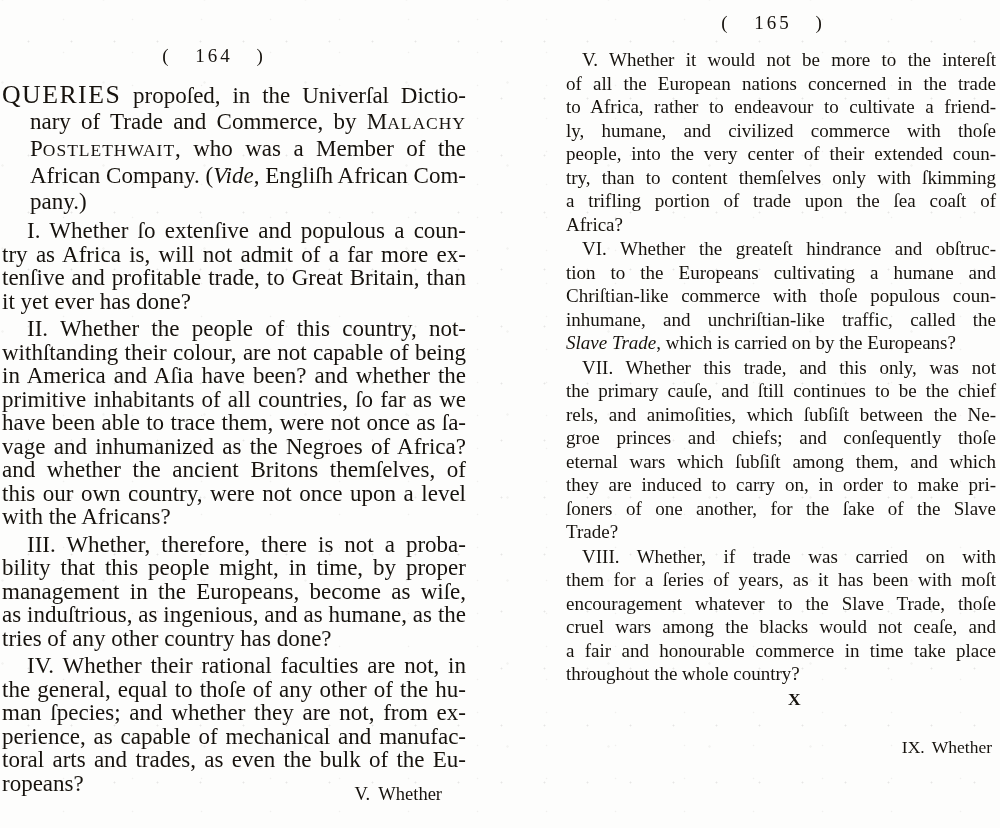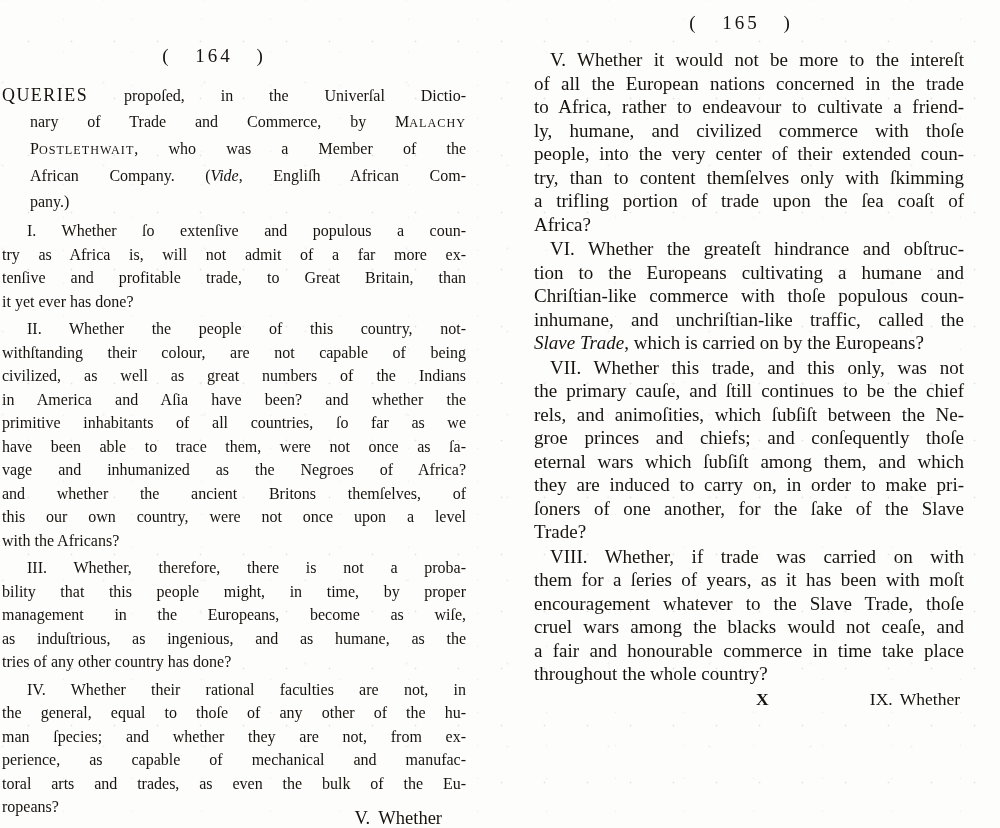--- a/index.html
+++ b/index.html
@@ -20,34 +20,34 @@
       radial-gradient(circle, rgba(90,88,80,.14) .8px, transparent 1.6px);
     background-size: 43px 57px, 69px 33px, 101px 83px;
     background-position: 7px 13px, 29px 3px, 53px 41px;
   }
   .ghost {
     position:absolute; pointer-events:none; color:rgba(120,115,105,.35);
     font-size:12px; letter-spacing:2px; transform:rotate(-1deg);
   }
   .page { position:absolute; top:0; }
   .page-left  { left:2px;  width:464px; }
-  .page-right { left:534px; width:430px; }
+  .page-right { left:566px; width:430px; }
 
   .pagenum {
     font-size:19px; letter-spacing:3px; word-spacing:16px; text-align:center;
     white-space:nowrap;
   }
   .page-left  .pagenum { margin:45px 40px 15px 0; }
   .page-right .pagenum { margin:12px 16px 14px 0; }
 
   .para { margin-bottom:4px; }
   .page-right .para { margin-bottom:1px; }
 
   .line {
-    font-size:16px; line-height:23.5px;
+    font-size:23px; line-height:23.5px;
     text-align:justify; text-align-last:justify; -moz-text-align-last:justify;
   }
   .page-right .line { font-size:19px; }
   .line.last { text-align-last:left; -moz-text-align-last:left; }
 
   .para.hanging > .line { line-height:26px; }
   .para.hanging > .line:not(.first) { padding-left:28px; }
   .para.indent-first > .line.first { padding-left:25px; }
   .page-right .para.indent-first > .line.first { padding-left:16px; }
 
@@ -55,21 +55,21 @@
   .bigcaps { font-size:1.12em; letter-spacing:1.5px; }
   i { font-style:italic; }
 
   .catchword-row {
     margin-top:-16px; padding-right:24px;
     text-align:right; font-size:18.5px; line-height:23.5px;
     word-spacing:4px;
   }
   .sig-row { position:relative; height:26px; margin-top:2px; font-size:17.5px; line-height:23.5px; }
   .sig-x { position:absolute; left:222px; font-weight:bold; letter-spacing:1px; }
-  .sig-catchword { position:absolute; right:4px; word-spacing:3px; }
+  .sig-catchword { position:absolute; right:4px; word-spacing:3px;margin-top:48px; }
 </style>
 </head>
 <body>
 
 <div class="noise"></div>
 
 <section class="page page-left">
   <div class="pagenum">( 164 )</div>
   <div>
       <div class="para hanging">
@@ -81,21 +81,20 @@
       </div>
       <div class="para indent-first">
         <div class="line first">I. Whether ſo extenſive and populous a coun-</div>
         <div class="line">try as Africa is, will not admit of a far more ex-</div>
         <div class="line">tenſive and profitable trade, to Great Britain, than</div>
         <div class="line last">it yet ever has done?</div>
       </div>
       <div class="para indent-first">
         <div class="line first">II. Whether the people of this country, not-</div>
         <div class="line">withſtanding their colour, are not capable of being</div>
-        <div class="line">civilized, as well as great numbers of the Indians</div>
         <div class="line">in America and Aſia have been? and whether the</div>
         <div class="line">primitive inhabitants of all countries, ſo far as we</div>
         <div class="line">have been able to trace them, were not once as ſa-</div>
         <div class="line">vage and inhumanized as the Negroes of Africa?</div>
         <div class="line">and whether the ancient Britons themſelves, of</div>
         <div class="line">this our own country, were not once upon a level</div>
         <div class="line last">with the Africans?</div>
       </div>
       <div class="para indent-first">
         <div class="line first">III. Whether, therefore, there is not a proba-</div>

